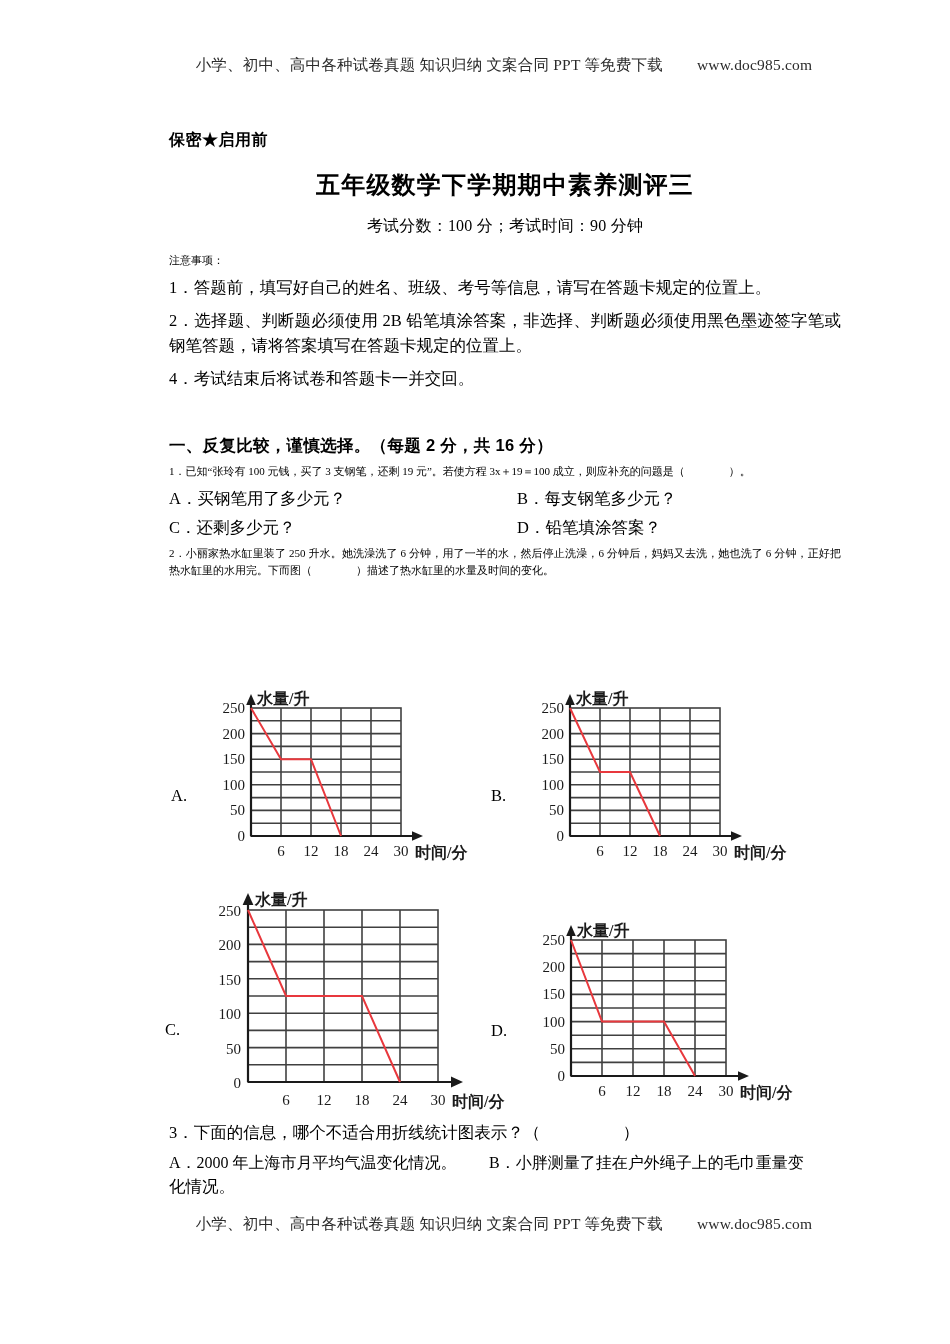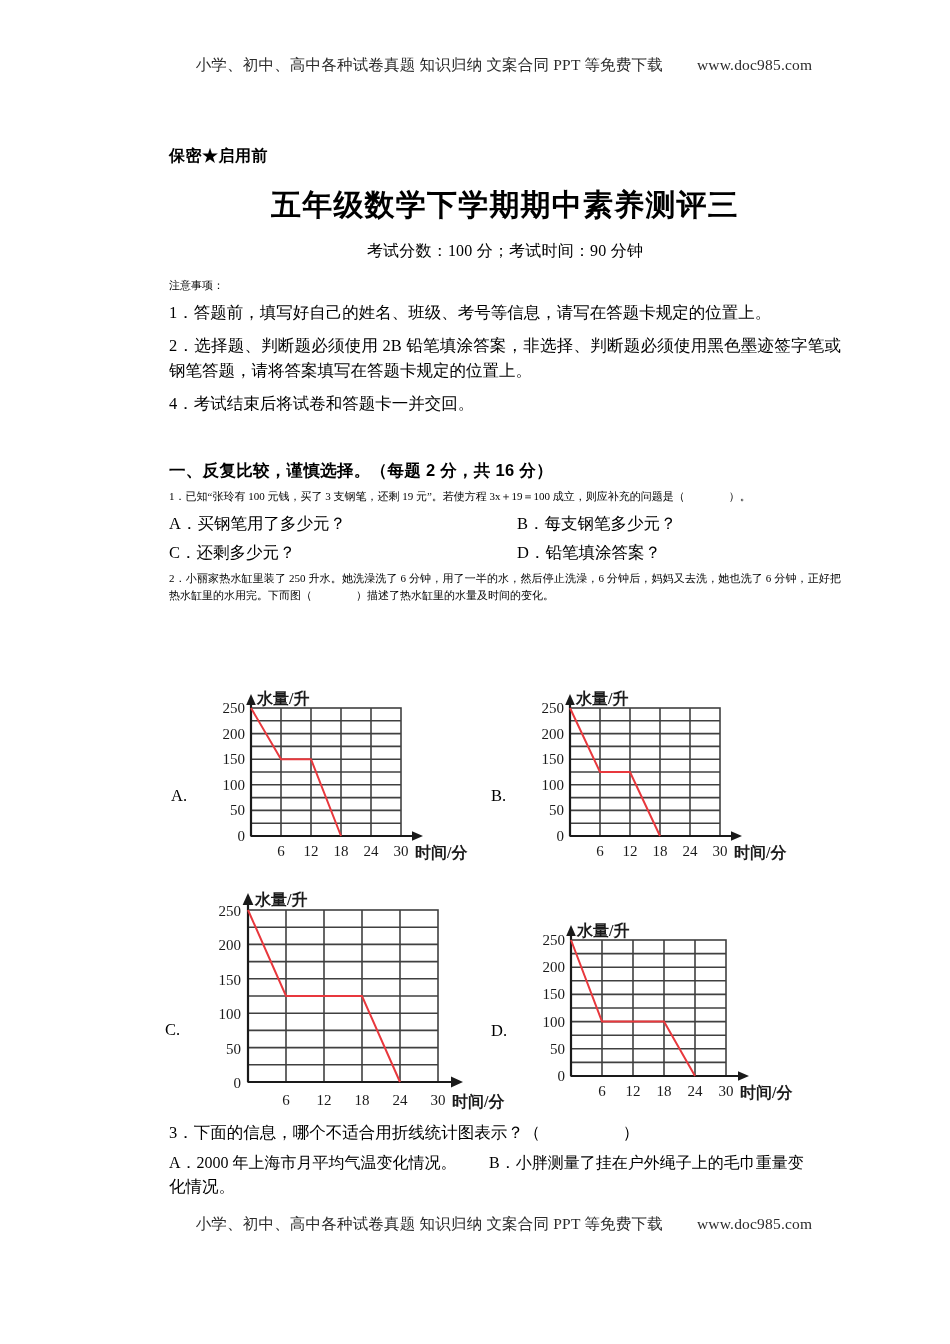--- a/index.html
+++ b/index.html
@@ -35,36 +35,36 @@
     font-family: "Liberation Serif", serif;
     margin-left: 34px;
   }
   .wm-top { top: 55px; }
   .wm-bottom { top: 1214px; }
 
   
   .content {
     position: absolute;
     left: 140px;
-    top: 16px;
+    top: 0;
     width: 672px;
   }
 
   .confidential {
     font-weight: bold;
     font-size: 16px;
     font-family: "Liberation Sans", sans-serif;
     margin-top: 130px;
     letter-spacing: 0.5px;
   }
 
   .doc-title {
     text-align: center;
     font-weight: bold;
-    font-size: 30px;
+    font-size: 24px;
     font-family: Liberation Serif, serif;
     letter-spacing: 1.2px;
     margin-top: 18px;
   }
 
   .subtitle {
     text-align: center;
     font-size: 16px;
     margin-top: 15px;
     letter-spacing: 0.2px;

